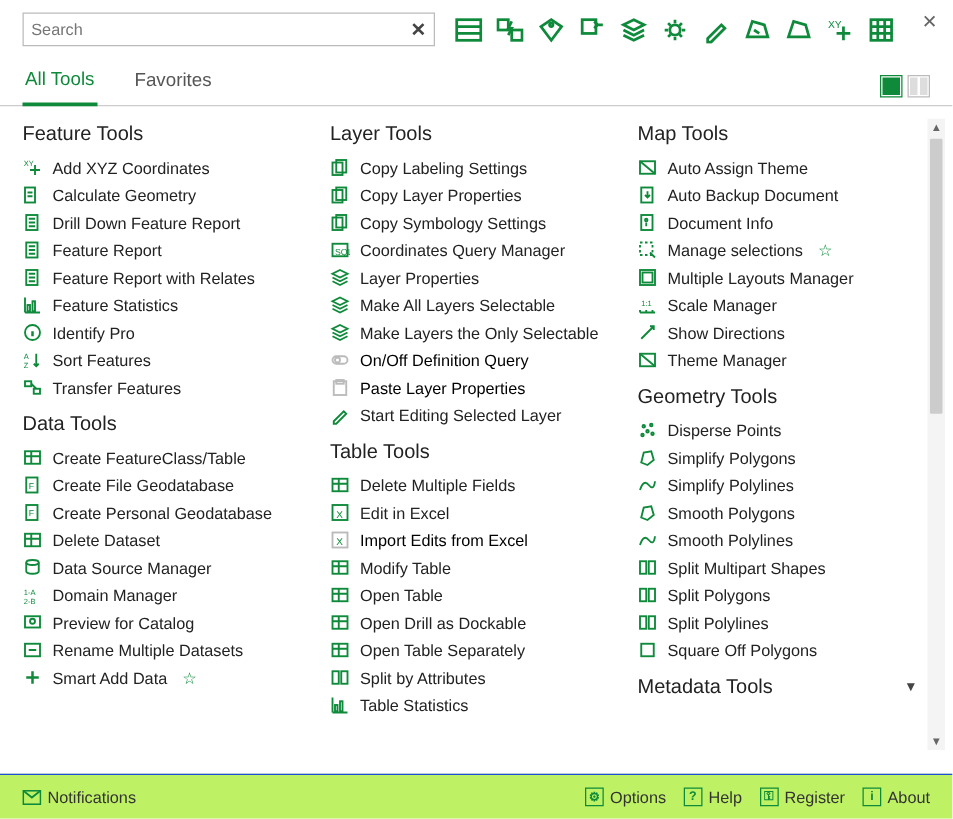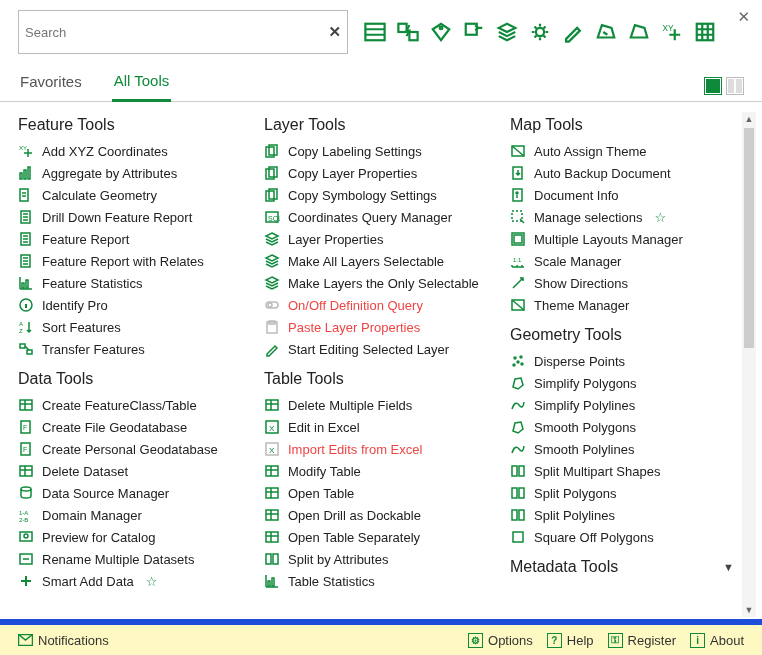--- a/index.html
+++ b/index.html
@@ -1,18 +1,18 @@
 <!DOCTYPE html>
 <html><head>
 <meta charset="utf-8">
 <style>
 *{box-sizing:border-box;margin:0;padding:0}
 body{font-family:"Segoe UI",Arial,sans-serif;font-size:13px;color:#222;background:#fff;width:762px;height:655px;overflow:hidden;position:relative}
 .toolbar{display:flex;align-items:center;padding:10px 18px 0 18px;gap:8px}
-.search{flex:0 0 330px;height:44px;border:1px solid #bbb;display:flex;align-items:center;padding:0 6px;background:#fff}
+.search{flex:0 0 330px;height:27px;border:1px solid #bbb;display:flex;align-items:center;padding:0 6px;background:#fff}
 .search input{flex:1;border:none;outline:none;font-size:13px;color:#888}
 .search .clear{font-size:15px;color:#444;cursor:pointer;font-weight:bold}
 .tb-icons{display:flex;gap:7px;margin-left:6px}
 .tb-icon{width:26px;height:26px;display:flex;align-items:center;justify-content:center;color:#0e8a3a;cursor:pointer}
 .tb-icon svg{stroke:#0e8a3a;fill:none;stroke-width:1.6}
 .close-btn{position:absolute;top:8px;right:12px;font-size:15px;color:#666;cursor:pointer}
 .tabs{display:flex;align-items:center;padding:14px 18px 0 18px;border-bottom:1px solid #ccc;position:relative}
 .tab{padding:4px 2px 10px 2px;margin-right:28px;cursor:pointer;color:#555;font-size:15px}
 .tab.active{color:#0e8a3a;border-bottom:3px solid #0e8a3a;margin-bottom:-1px;font-weight:500}
 .view-toggles{position:absolute;right:18px;bottom:6px;display:flex;gap:4px}
@@ -21,29 +21,29 @@
 .view-toggle .ln{background:#0e8a3a;flex:1;margin:1px}
 .view-toggle.inactive .ln{background:#ddd}
 .content{display:flex;padding:10px 6px 10px 18px;height:calc(100% - 94px - 36px);overflow:hidden}
 .cols{display:flex;flex:1;gap:14px}
 .col{flex:1;min-width:0}
 .cat{margin-bottom:10px}
 .cat-title{font-size:16px;color:#222;margin:4px 0 6px 0;font-weight:400}
 .cat-title.chev{display:flex;align-items:center;justify-content:space-between;padding-right:8px}
 .chev-icon{font-size:11px;color:#444}
 .tool{display:flex;align-items:center;gap:8px;padding:3px 0;cursor:pointer;white-space:nowrap}
-.tool.disabled{color:#ef4444}
+.tool.disabled{color:#000000}
 .tool-icon{width:16px;height:16px;flex:0 0 16px;display:flex;align-items:center;justify-content:center}
 .tool-icon svg{stroke:#0e8a3a;fill:none;stroke-width:1.5}
 .tool.disabled .tool-icon svg{stroke:#bbb}
 .star{color:#0e8a3a;margin-left:4px;font-size:13px}
 .scrollbar{width:14px;background:#f4f4f4;position:relative}
 .sb-arrow{width:14px;height:14px;display:flex;align-items:center;justify-content:center;font-size:9px;color:#666}
 .sb-thumb{position:absolute;left:2px;right:2px;top:16px;height:220px;background:#ccc;border-radius:1px}
-.footer{position:absolute;bottom:0;left:0;right:0;height:36px;border-top:6px solid #1d4ed8;display:flex;align-items:center;padding:0 18px;justify-content:space-between;background:#fef9c3}
+.footer{position:absolute;bottom:0;left:0;right:0;height:36px;border-top:1px solid #1d4ed8;display:flex;align-items:center;padding:0 18px;justify-content:space-between;background:#bef264}
 .f-left,.f-right{display:flex;align-items:center;gap:14px}
 .f-item{display:flex;align-items:center;gap:5px;cursor:pointer;color:#333;font-size:13px}
 .f-icon{width:15px;height:15px;display:flex;align-items:center;justify-content:center;border:1.4px solid #0e8a3a;color:#0e8a3a;font-size:10px;font-weight:bold}
 .f-icon.env{border:none}
 .f-icon.env svg{stroke:#0e8a3a;fill:none;stroke-width:1.5}
 </style>
 </head>
 <body>
 
 <div class="close-btn">✕</div>
@@ -84,22 +84,22 @@
       <div class="tb-icon">
         <svg width="22" height="22" viewBox="0 0 16 16">16"&gt;<text x="1" y="7" font-size="6" fill="#0e8a3a" stroke="none">XY</text><path d="M6 10 L14 10 M10 6 L10 14"></path></svg>
       </div>
       <div class="tb-icon">
         <svg width="22" height="22" viewBox="0 0 16 16">16"&gt;<rect x="2" y="2" width="12" height="12"></rect><path d="M6 2 v12 M10 2 v12 M2 6 h12 M2 10 h12"></path></svg>
       </div>
     </div>
 </div>
 
 <div class="tabs">
+  <div class="tab active">All Tools</div>
   <div class="tab">Favorites</div>
-  <div class="tab active">All Tools</div>
   <div class="view-toggles">
     <div class="view-toggle">
         <div class="ln"></div>
       </div>
     <div class="view-toggle inactive">
         <div class="ln"></div>
         <div class="ln"></div>
       </div>
   </div>
 </div>
@@ -110,30 +110,20 @@
         <div class="cat">
           <div class="cat-title">Feature Tools</div>
           <div class="tool">
             <span class="tool-icon">
               <svg width="16" height="16" viewBox="0 0 16 16">
                 <text x="1" y="7" font-size="6" fill="#0e8a3a" stroke="none">XY</text>
                 <path d="M6 10 L14 10 M10 6 L10 14"></path>
               </svg>
             </span>
             <span>Add XYZ Coordinates</span>
-          </div>
-          <div class="tool">
-            <span class="tool-icon">
-              <svg width="16" height="16" viewBox="0 0 16 16">
-                <rect x="2" y="8" width="2" height="6"></rect>
-                <rect x="6" y="5" width="2" height="9"></rect>
-                <rect x="10" y="2" width="2" height="12"></rect>
-              </svg>
-            </span>
-            <span>Aggregate by Attributes</span>
           </div>
           <div class="tool">
             <span class="tool-icon">
               <svg width="16" height="16" viewBox="0 0 16 16">
                 <rect x="2" y="2" width="8" height="12"></rect>
                 <path d="M4 6 h4 M4 9 h4"></path>
               </svg>
             </span>
             <span>Calculate Geometry</span>
           </div>

